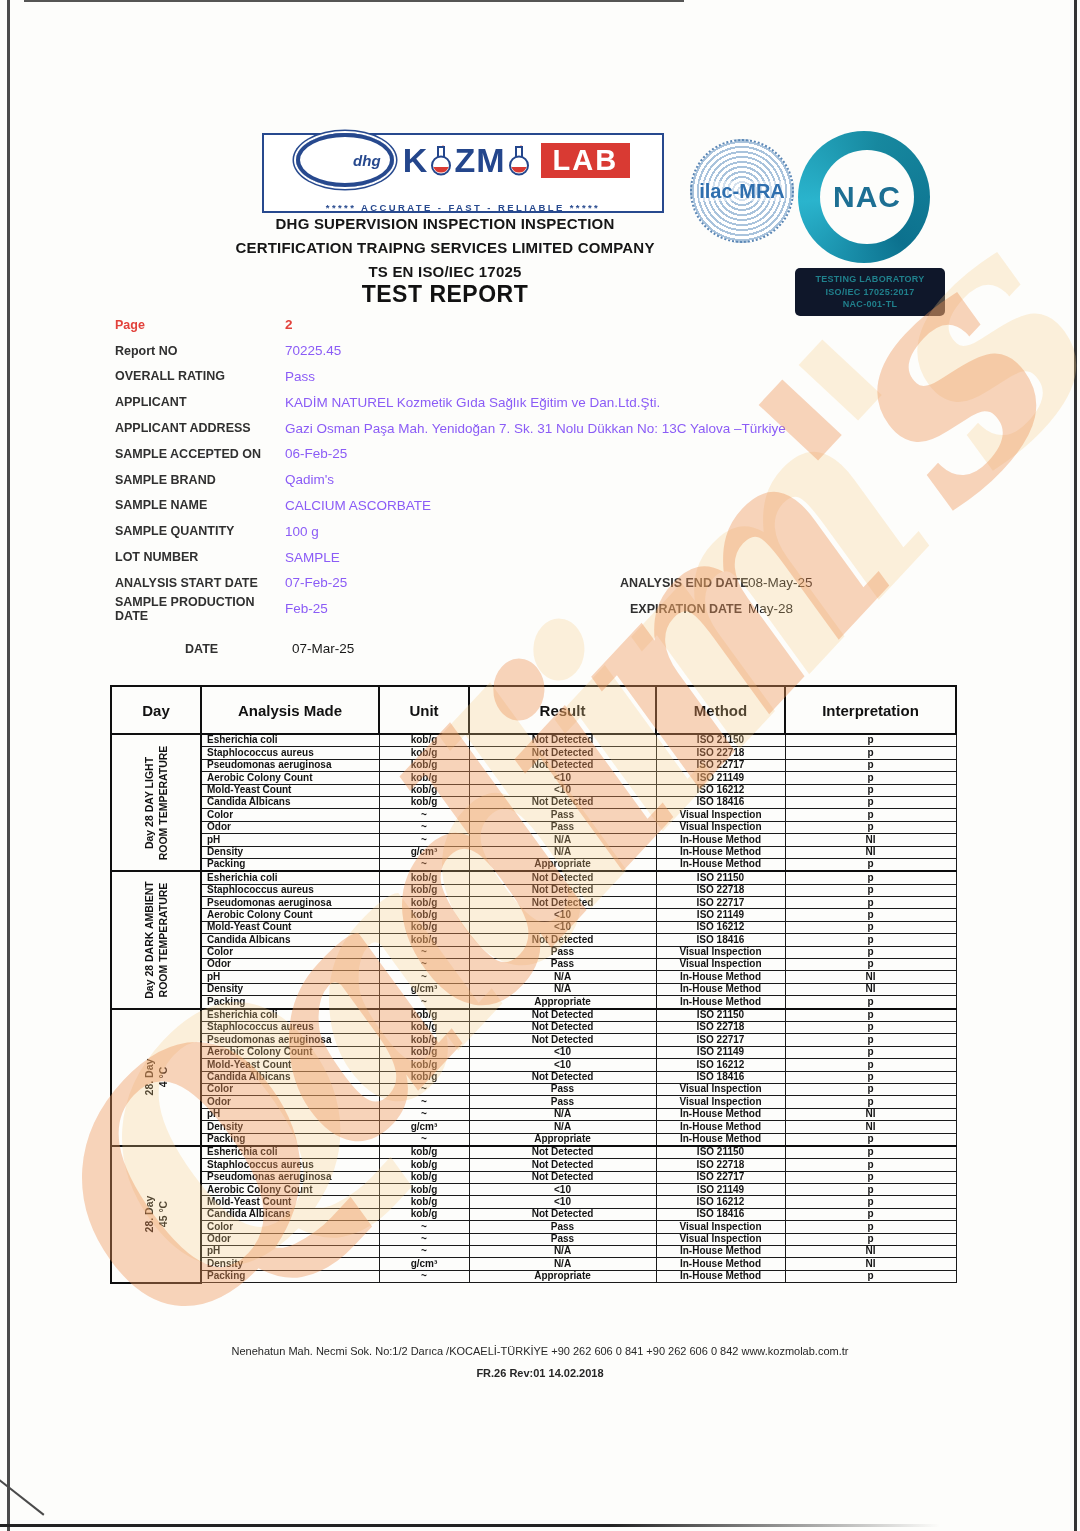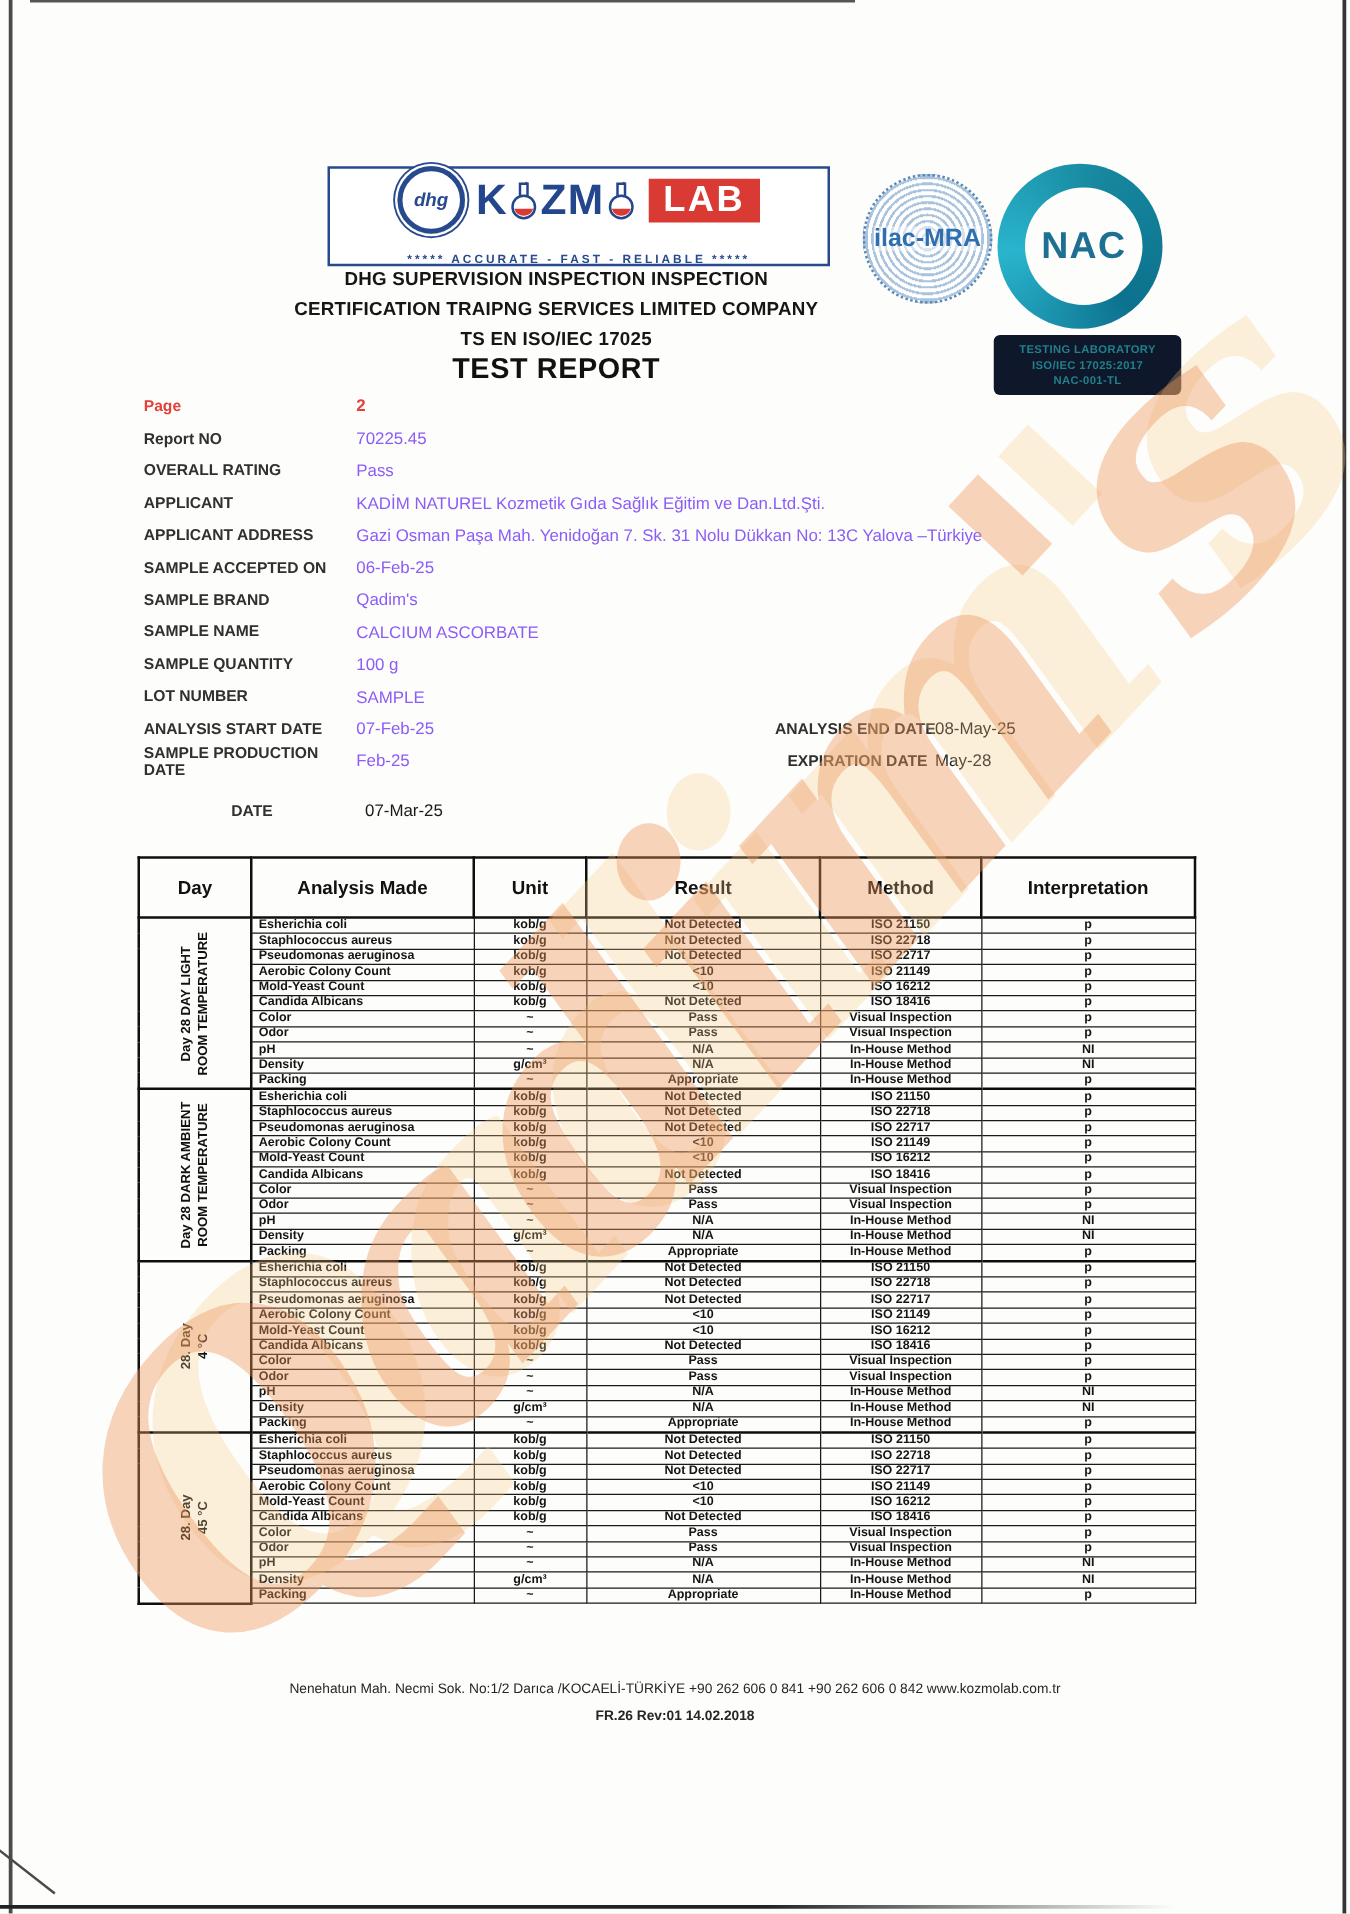--- a/index.html
+++ b/index.html
@@ -22,21 +22,21 @@
   .wm-echo{position:absolute;left:585px;top:760px;transform:translate(-50%,-50%) rotate(-47deg);
            font-family:"DejaVu Serif", serif;font-style:italic;font-weight:bold;font-size:300px;
            color:rgba(248,203,134,0.28);letter-spacing:-8px;white-space:nowrap;}
 
   
   .logo-box{position:absolute;left:262px;top:133px;width:398px;height:76px;border:2px solid #27498e;
             background:#fff;display:flex;flex-direction:column;align-items:center;justify-content:center;z-index:2;}
   .logo-main{display:flex;align-items:center;gap:5px;}
   .dhg-badge{width:46px;height:46px;border-radius:50%;border:4px solid #27498e;
              box-shadow:0 0 0 2px #fff,0 0 0 3.5px #27498e;display:flex;align-items:center;justify-content:center;
-             font-weight:bold;font-style:italic;font-size:15px;color:#27498e;flex:0 0 auto;margin-right:4px;}
+             font-weight:bold;font-style:italic;font-size:15px;color:#27498e;flex:0 0 auto;margin-right:4px;padding-left:44px;}
   .logo-word{display:flex;align-items:center;font-weight:bold;font-size:34px;color:#24468c;letter-spacing:1px;line-height:1;}
   .logo-lab{background:#d93a33;color:#fff;font-weight:bold;font-size:29px;padding:3px 12px;margin-left:9px;letter-spacing:2px;}
   .flask{margin:0 1px;}
   .logo-tagline{margin-top:15px;font-size:9.5px;font-weight:bold;color:#27498e;letter-spacing:2.4px;white-space:nowrap;}
 
   .org-lines{position:absolute;left:120px;top:212px;width:650px;text-align:center;z-index:2;}
   .org-line{font-weight:bold;font-size:15px;color:#161616;line-height:24px;letter-spacing:.2px;}
   .report-title{position:absolute;left:120px;top:281px;width:650px;text-align:center;
                 font-weight:bold;font-size:23px;color:#111;letter-spacing:.5px;z-index:2;}
 

